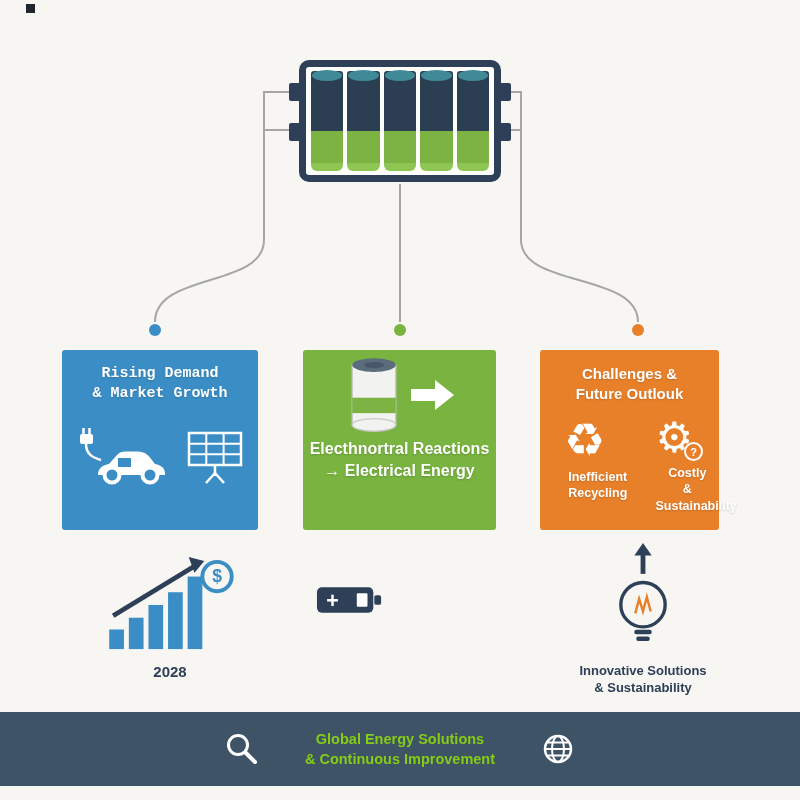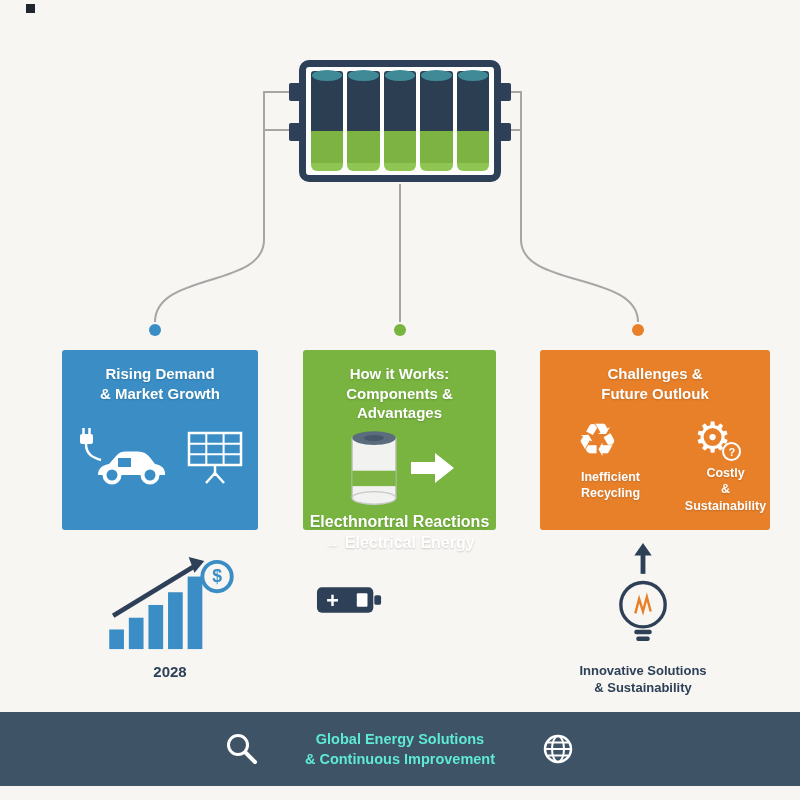--- a/index.html
+++ b/index.html
@@ -18,23 +18,23 @@
           display:flex; gap:4px; padding:4px 5px; }
   .tab { position:absolute; width:12px; height:18px; background:#2e4057; border-radius:2px; }
   .tab-l1 { left:-17px; top:16px; } .tab-l2 { left:-17px; top:56px; }
   .tab-r1 { right:-17px; top:16px; } .tab-r2 { right:-17px; top:56px; }
   .cell { flex:1; position:relative; border-radius:3px 3px 6px 6px;
           background:linear-gradient(to bottom,#2b3e52 0%,#2b3e52 60%,#7cb342 60%,#7cb342 92%,#8fc653 92%); }
   .cell-top { position:absolute; top:-1px; left:1px; right:1px; height:11px; border-radius:50%; background:#3f8a96; }
 
   
   .box { position:absolute; top:350px; height:180px; border-radius:3px; color:#fff; }
-  .box-blue   { left:62px;  width:196px; background:#3a8ec5; }
+  .box-blue   { left:62px;  width:196px; background:#3a8ec5;font-family:Liberation Mono, monospace; }
   .box-green  { left:303px; width:193px; background:#78b43f; }
-  .box-orange { left:540px; width:230px; background:#e8802a; }
+  .box-orange { left:540px; width:179px; background:#e8802a; }
   .box-title { text-align:center; font-weight:bold; font-size:15px; line-height:1.3;
                padding:14px 6px 0 6px; text-shadow:0 1px 2px rgba(0,0,0,.18); }
 
   .demand-icons { display:flex; justify-content:center; align-items:flex-end; gap:10px; margin-top:22px; }
 
   .how-icons { display:flex; justify-content:center; align-items:center; gap:8px; margin-top:6px; }
   .box-caption { text-align:center; font-weight:bold; font-size:16px; line-height:1.35; margin-top:4px;
                  text-shadow:0 1px 2px rgba(0,0,0,.18); }
 
   .challenge-items { display:flex; justify-content:space-evenly; margin-top:14px; }
@@ -53,21 +53,21 @@
   .bottom-group { position:absolute; text-align:center; color:#2e4057; }
   .bg-growth   { left:90px;  top:555px; width:160px; }
   .bg-density  { left:305px; top:582px; width:90px; }
   .bg-cycle    { left:408px; top:563px; width:95px; }
   .bg-bulb     { left:573px; top:543px; width:140px; }
   .bottom-label { font-weight:bold; font-size:13px; line-height:1.3; margin-top:8px; color:#2e4057; }
   .year-label { font-weight:bold; font-size:15px; margin-top:6px; }
 
   
   .footer { position:absolute; left:0; top:712px; width:800px; height:74px; background:#3e5366;
-            display:flex; align-items:center; justify-content:center; gap:45px; color:#5eead4; }
+            display:flex; align-items:center; justify-content:center; gap:45px; color:#84cc16; }
   .footer-text { text-align:center; font-weight:bold; font-size:14.5px; line-height:1.4; }
 </style>
 </head>
 <body>
 
 <div class="canvas">
 
   <div class="corner-mark"></div>
 
   <svg class="connectors" viewBox="0 0 800 800">
@@ -126,24 +126,20 @@
         <line x1="5" y1="14.7" x2="57" y2="14.7" stroke="#fff" stroke-width="2"></line>
         <line x1="5" y1="25.3" x2="57" y2="25.3" stroke="#fff" stroke-width="2"></line>
         <line x1="31" y1="36" x2="31" y2="47" stroke="#fff" stroke-width="2.5"></line>
         <line x1="31" y1="44" x2="22" y2="54" stroke="#fff" stroke-width="2.5"></line>
         <line x1="31" y1="44" x2="40" y2="54" stroke="#fff" stroke-width="2.5"></line>
       </svg>
     </div>
   </section>
 
   <section class="box box-green">
-    <h2 class="box-title">
-      <span>How it Works:</span><br>
-      <span>Components &amp; Advantages</span>
-    </h2>
     <div class="how-icons">
       <svg width="58" height="78" viewBox="0 0 64 86">
         <rect x="8" y="10" width="48" height="66" fill="#f2f2f0" stroke="#c9c9c9" stroke-width="1.5"></rect>
         <rect x="8" y="46" width="48" height="17" fill="#7cb342"></rect>
         <ellipse cx="32" cy="76" rx="24" ry="7" fill="#f2f2f0" stroke="#c9c9c9" stroke-width="1.5"></ellipse>
         <ellipse cx="32" cy="10" rx="24" ry="7.5" fill="#5b6d7d"></ellipse>
         <ellipse cx="32" cy="10" rx="11" ry="3.5" fill="#48586a"></ellipse>
       </svg>
       <svg width="44" height="36" viewBox="0 0 44 36">
         <polygon points="0,12 24,12 24,3 43,18 24,33 24,24 0,24" fill="#fff"></polygon>

